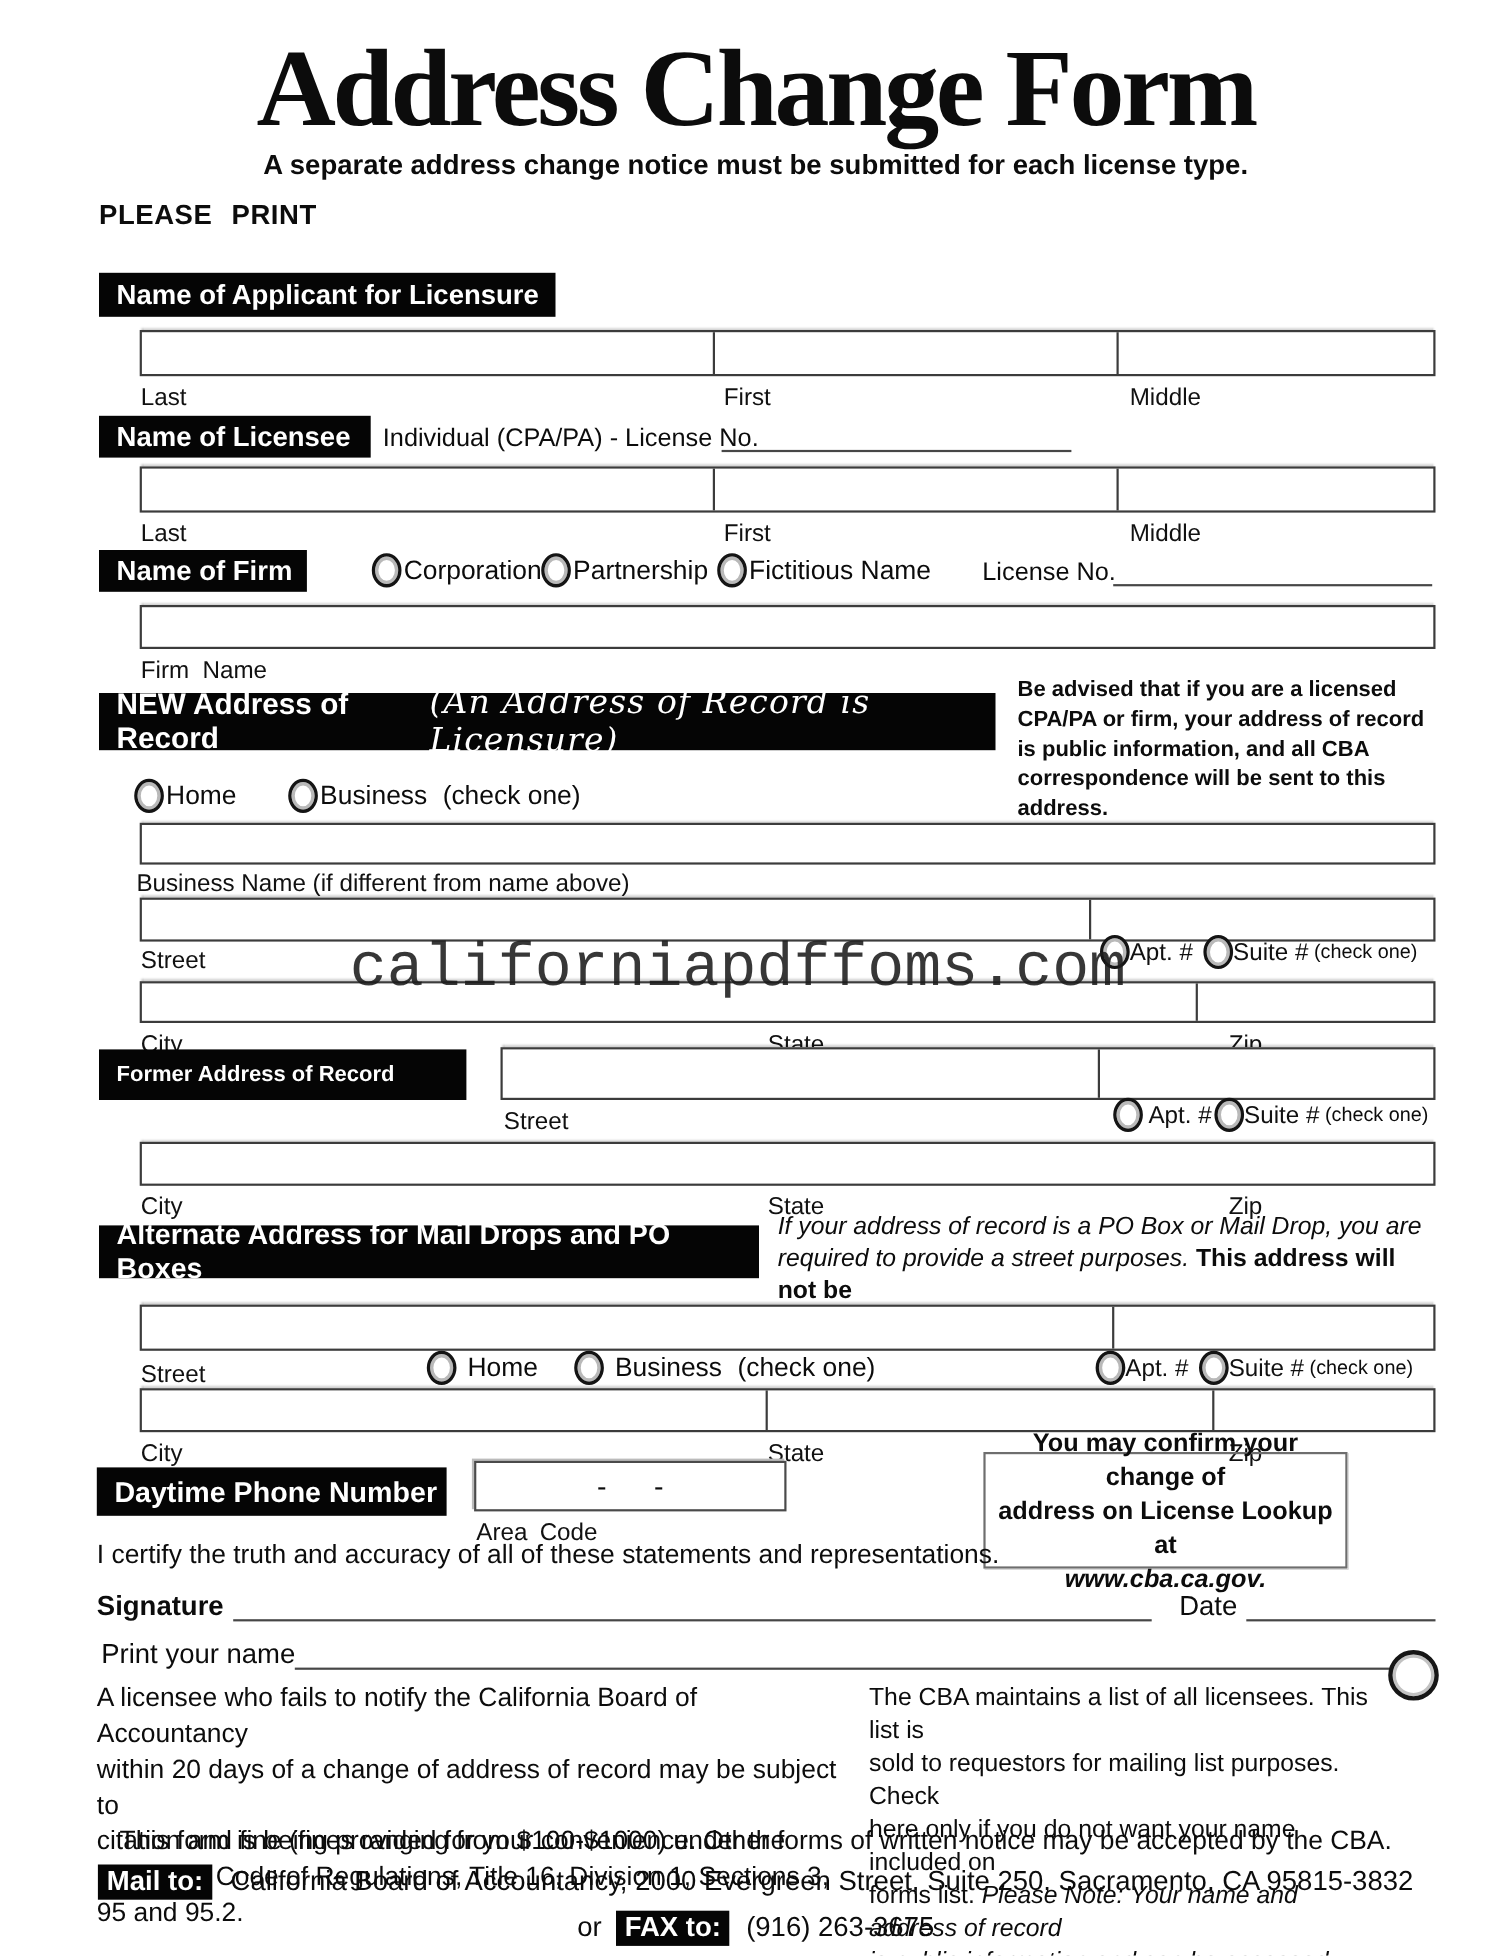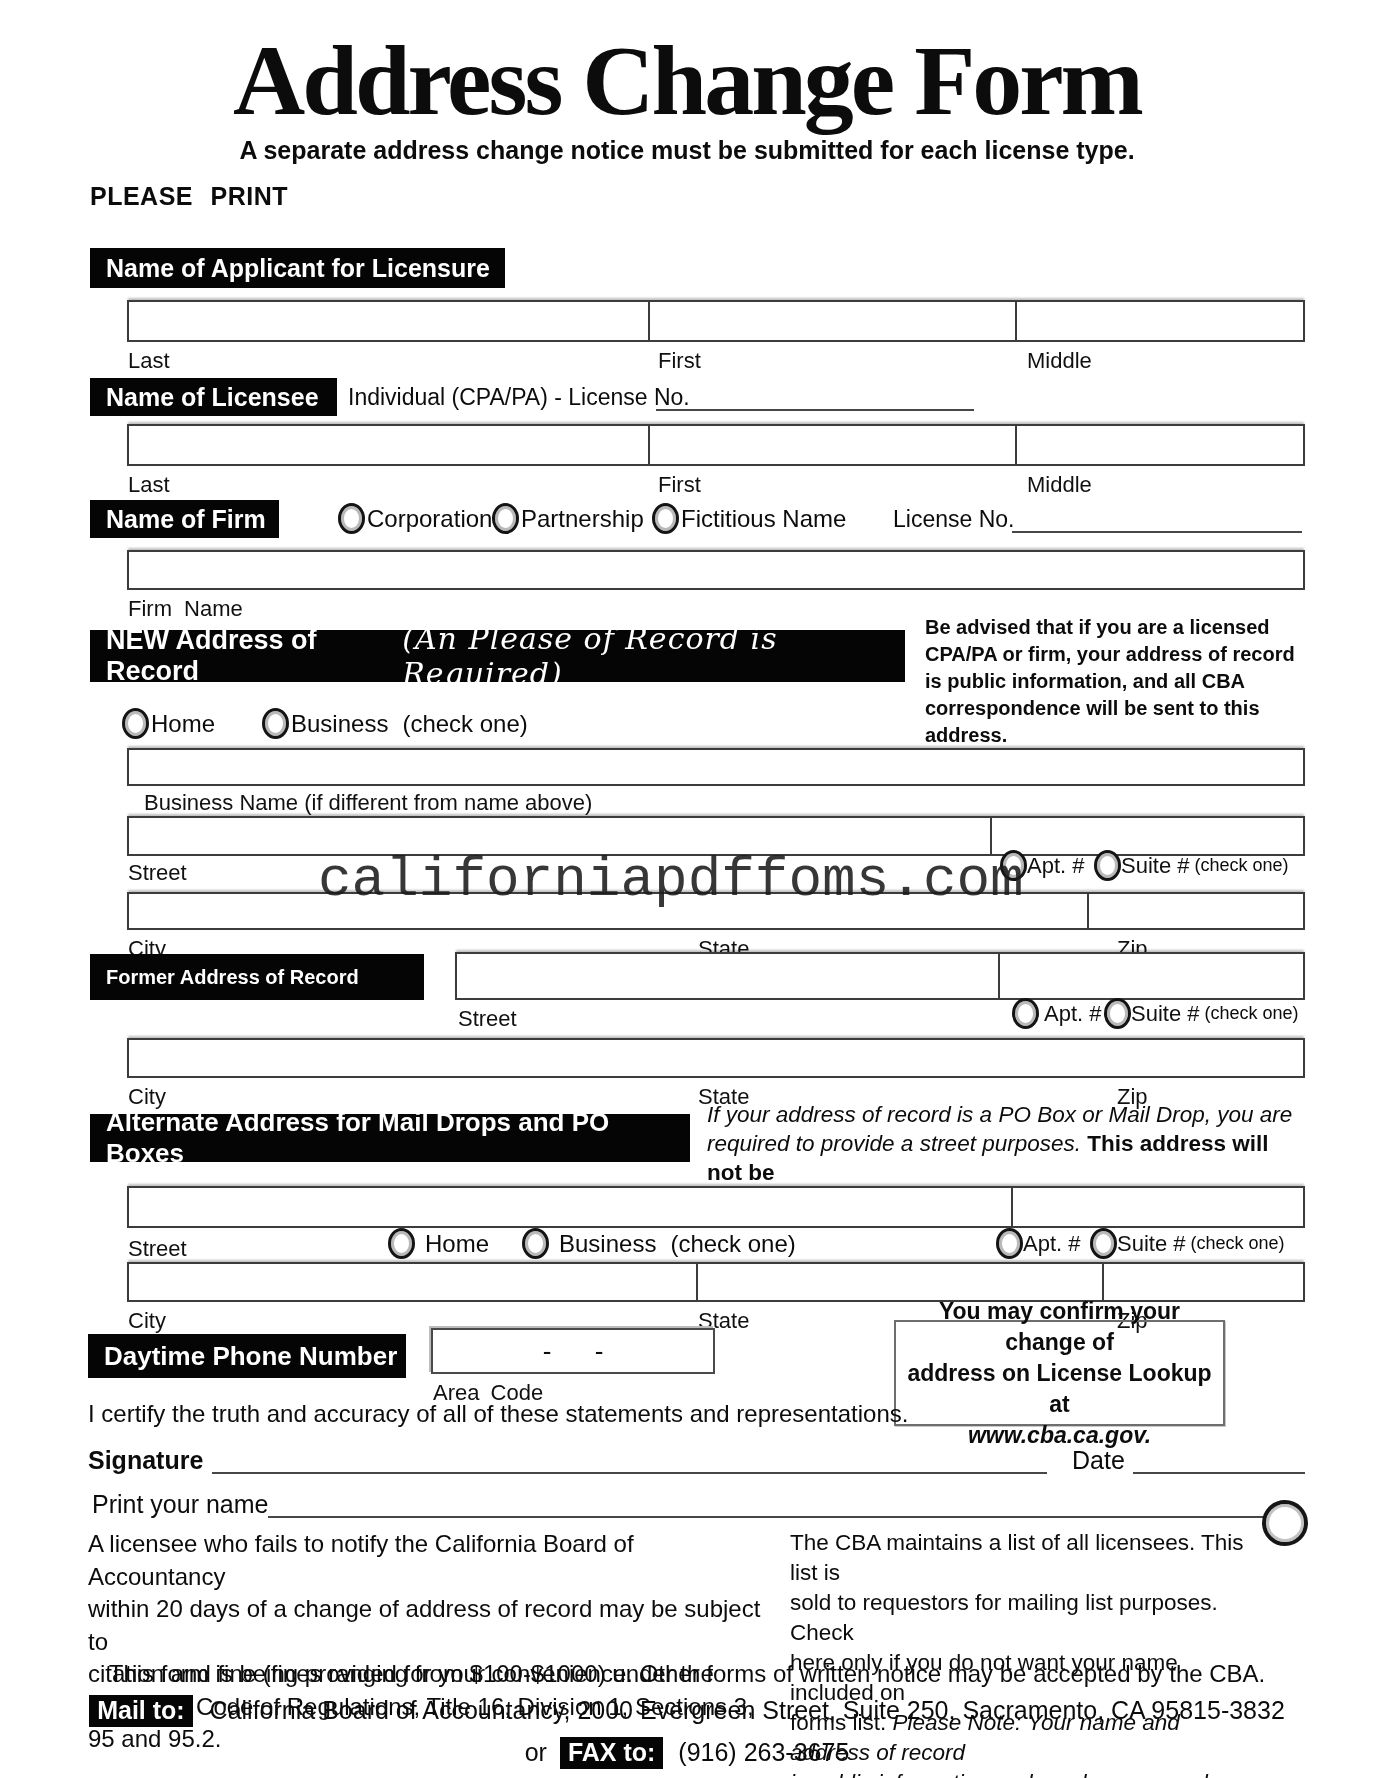--- a/index.html
+++ b/index.html
@@ -85,42 +85,42 @@
   </div>
   <div class="abs" style="left:893px;top:506px;font-size:23px">License No.</div>
   <div class="abs uline" style="left:1012px;top:531px;width:290px"></div>
   <div class="abs row" style="left:127px;top:550px;width:1178px;height:40px">
     <div class="cell" style="flex:1"></div>
   </div>
   <div class="abs lbl" style="left:128px;top:596px;word-spacing:6px">Firm Name</div>
 
   <div class="abs bar" style="left:90px;top:630px;width:815px;height:52px;font-size:27px">
     <span>NEW Address of Record</span>
-    <span class="cursive" style="margin-left:10px">(An Please of Record is Required)</span>
+    <span class="cursive" style="margin-left:10px">(An Address of Record is Licensure)</span>
   </div>
   <div class="abs sidenote" style="left:925px;top:614px;width:395px">
     <div>Be advised that if you are a licensed</div>
     <div>CPA/PA or firm, your address of record</div>
     <div>is public information, and all CBA</div>
     <div>correspondence will be sent to this</div>
     <div>address.</div>
   </div>
   <div class="abs optpair" style="left:122px;top:708px">
     <span class="radio"></span>
     <span class="optlbl">Home</span>
   </div>
   <div class="abs optpair" style="left:262px;top:708px">
     <span class="radio"></span>
     <span class="optlbl">Business</span>
     <span class="optlbl" style="margin-left:14px">(check one)</span>
   </div>
   <div class="abs row" style="left:127px;top:748px;width:1178px;height:38px">
     <div class="cell" style="flex:1"></div>
   </div>
-  <div class="abs lbl" style="left:144px;top:790px">Business Name (if different from name above)</div>
+  <div class="abs lbl" style="left:124px;top:790px">Business Name (if different from name above)</div>
   <div class="abs row" style="left:127px;top:816px;width:1178px;height:40px">
     <div class="cell" style="width:861px"></div>
     <div class="cell" style="flex:1"></div>
   </div>
   <div class="abs lbl" style="left:128px;top:860px">Street</div>
   <div class="abs optpair" style="left:1000px;top:850px">
     <span class="radio"></span>
     <span class="lbl">Apt. #</span>
   </div>
   <div class="abs optpair" style="left:1094px;top:850px">

